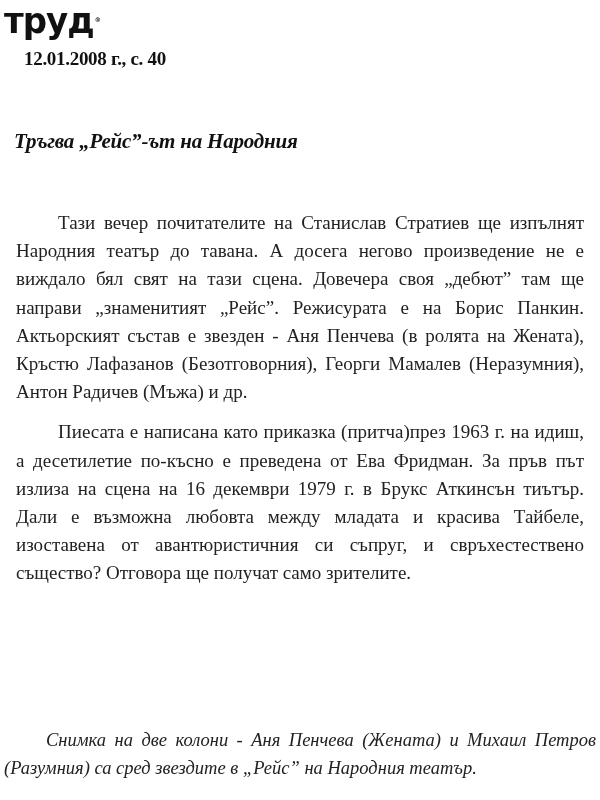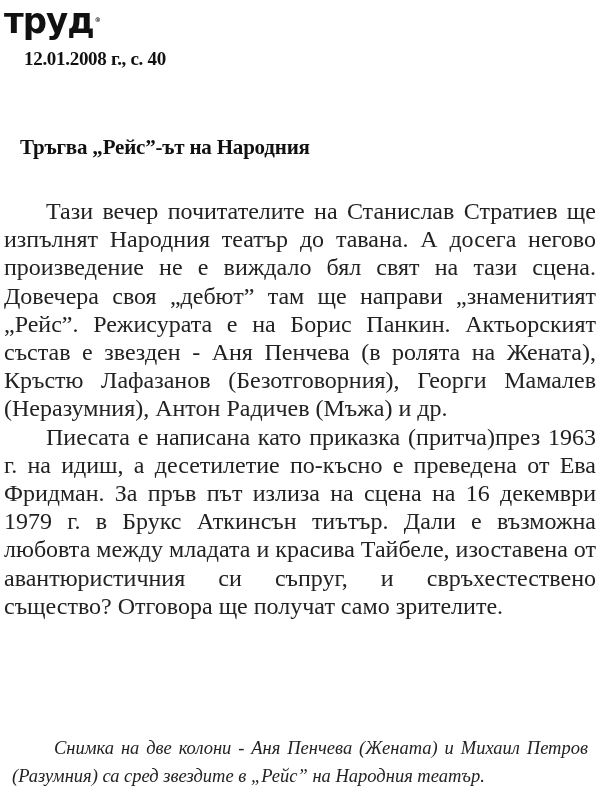--- a/index.html
+++ b/index.html
@@ -53,53 +53,53 @@
       color: #111;
       letter-spacing: -0.2px;
     }
     .article {
       position: absolute;
       left: 4px;
       top: 197px;
       width: 592px;
     }
     .article p {
-      margin: 0;
-      font-size: 24px;
+      margin: 12px;
+      font-size: 19px;
       line-height: 28.2px;
       text-align: justify;
       text-indent: 42px;
       color: #222;
     }
     .caption {
       position: absolute;
       left: 4px;
       top: 726px;
       width: 592px;
     }
     .caption p {
-      margin: 8px;
+      margin: 0;
       font-style: italic;
       font-size: 18.5px;
       line-height: 28.2px;
       text-align: justify;
       text-indent: 42px;
       color: #222;
     }
   </style>
 </head>
 <body>
 
 <div class="logo">
   <span>труд</span><span class="reg">®</span>
 </div>
 
 <div class="dateline">12.01.2008 г., с. 40</div>
 
-<h1 class="headline" style="margin:16px;">Тръгва „Рейс”-ът на Народния</h1>
+<h1 class="headline" style="margin:10px;font-style:italic;">Тръгва „Рейс”-ът на Народния</h1>
 
 <div class="article">
   <p>Тази вечер почитателите на Станислав Стратиев ще изпълнят Народния театър до тавана. А досега негово произведение не е виждало бял свят на тази сцена. Довечера своя „дебют” там ще направи „знаменитият „Рейс”. Режисурата е на Борис Панкин. Актьорският състав е звезден - Аня Пенчева (в ролята на Жената), Кръстю Лафазанов (Безотговорния), Георги Мамалев (Неразумния), Антон Радичев (Мъжа) и др.</p>
   <p>Пиесата е написана като приказка (притча)през 1963 г. на идиш, а десетилетие по-късно е преведена от Ева Фридман. За пръв път излиза на сцена на 16 декември 1979 г. в Брукс Аткинсън тиътър. Дали е възможна любовта между младата и красива Тайбеле, изоставена от авантюристичния си съпруг, и свръхестествено същество? Отговора ще получат само зрителите.</p>
 </div>
 
 <div class="caption">
   <p>Снимка на две колони - Аня Пенчева (Жената) и Михаил Петров (Разумния) са сред звездите в „Рейс” на Народния театър.</p>
 </div>
 

